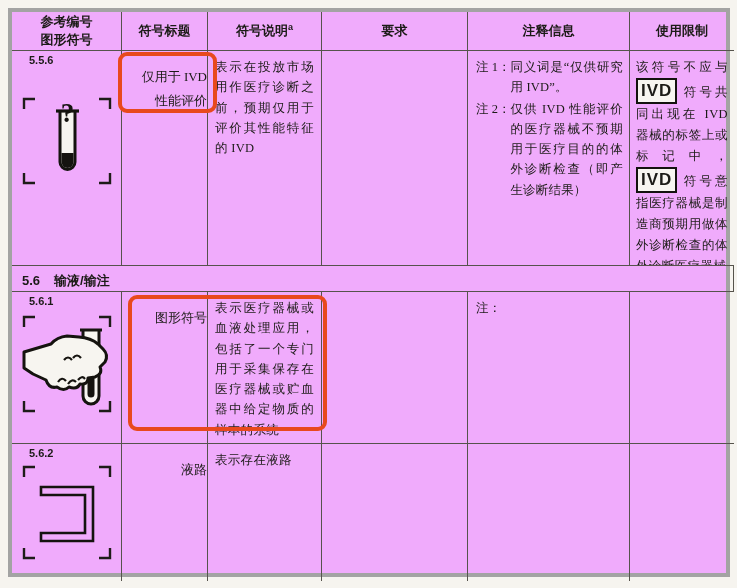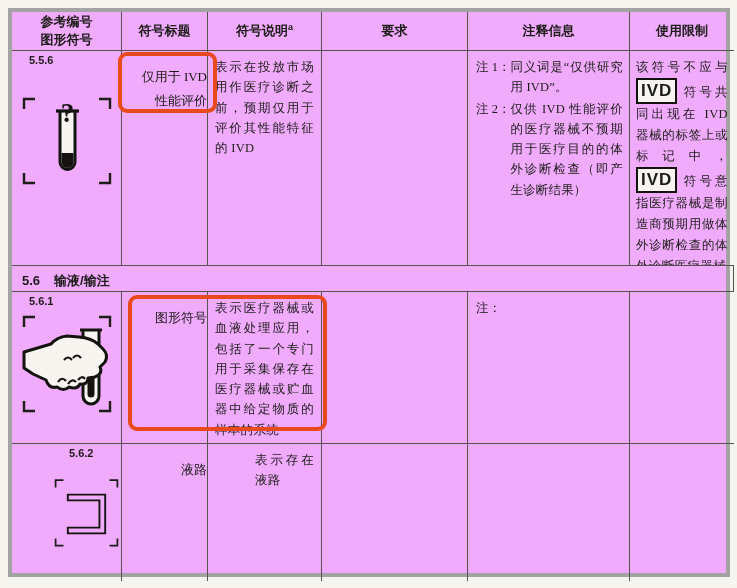--- a/index.html
+++ b/index.html
@@ -15,21 +15,21 @@
     grid-template-rows:39px 215px 26px 152px 137px;
     border:4px solid #a3a3a3;background:#f0abfc;
     box-sizing:border-box;
   }
   .cell{
     border-right:1px solid #56534c;border-bottom:1px solid #56534c;
     overflow:hidden;box-sizing:border-box;position:relative;
     font-size:12.5px;line-height:1.62;
   }
   .cell.lastcol{border-right:none;}
-  .cell.lastrow{border-bottom:none;margin-left:40px;}
+  .cell.lastrow{border-bottom:none;}
   .th{
     display:flex;flex-direction:column;align-items:center;justify-content:center;
     font-weight:bold;font-size:13px;line-height:1.35;text-align:center;
     font-family:"Liberation Sans", sans-serif;
   }
   .th sup{font-size:9px;line-height:0;}
   .section-cell{
     grid-column:1 / -1;display:flex;align-items:flex-end;
     font-weight:bold;font-size:13px;padding:0 0 0 10px;
     font-family:"Liberation Sans", sans-serif;

